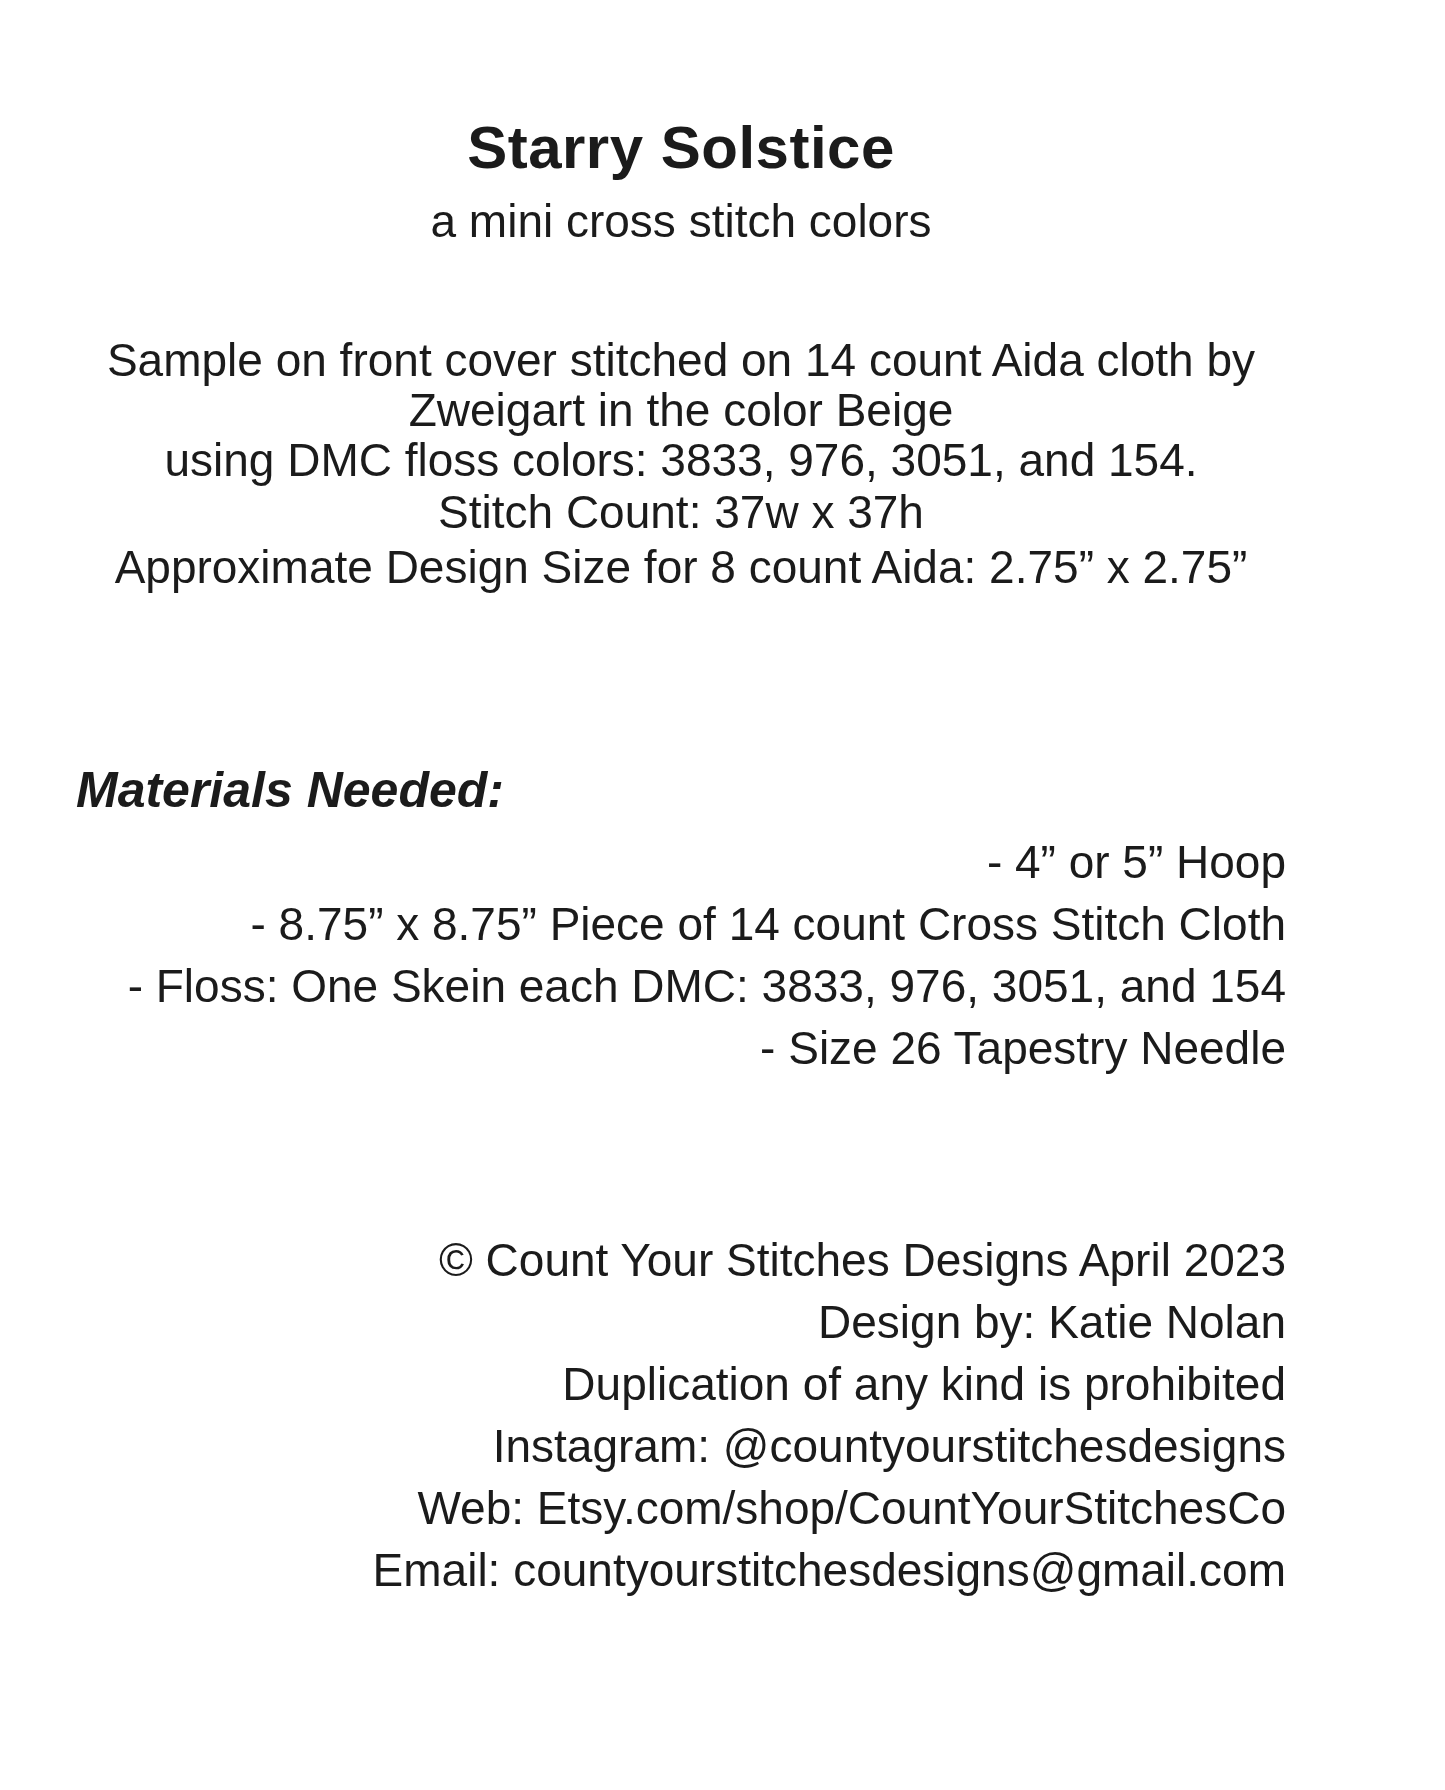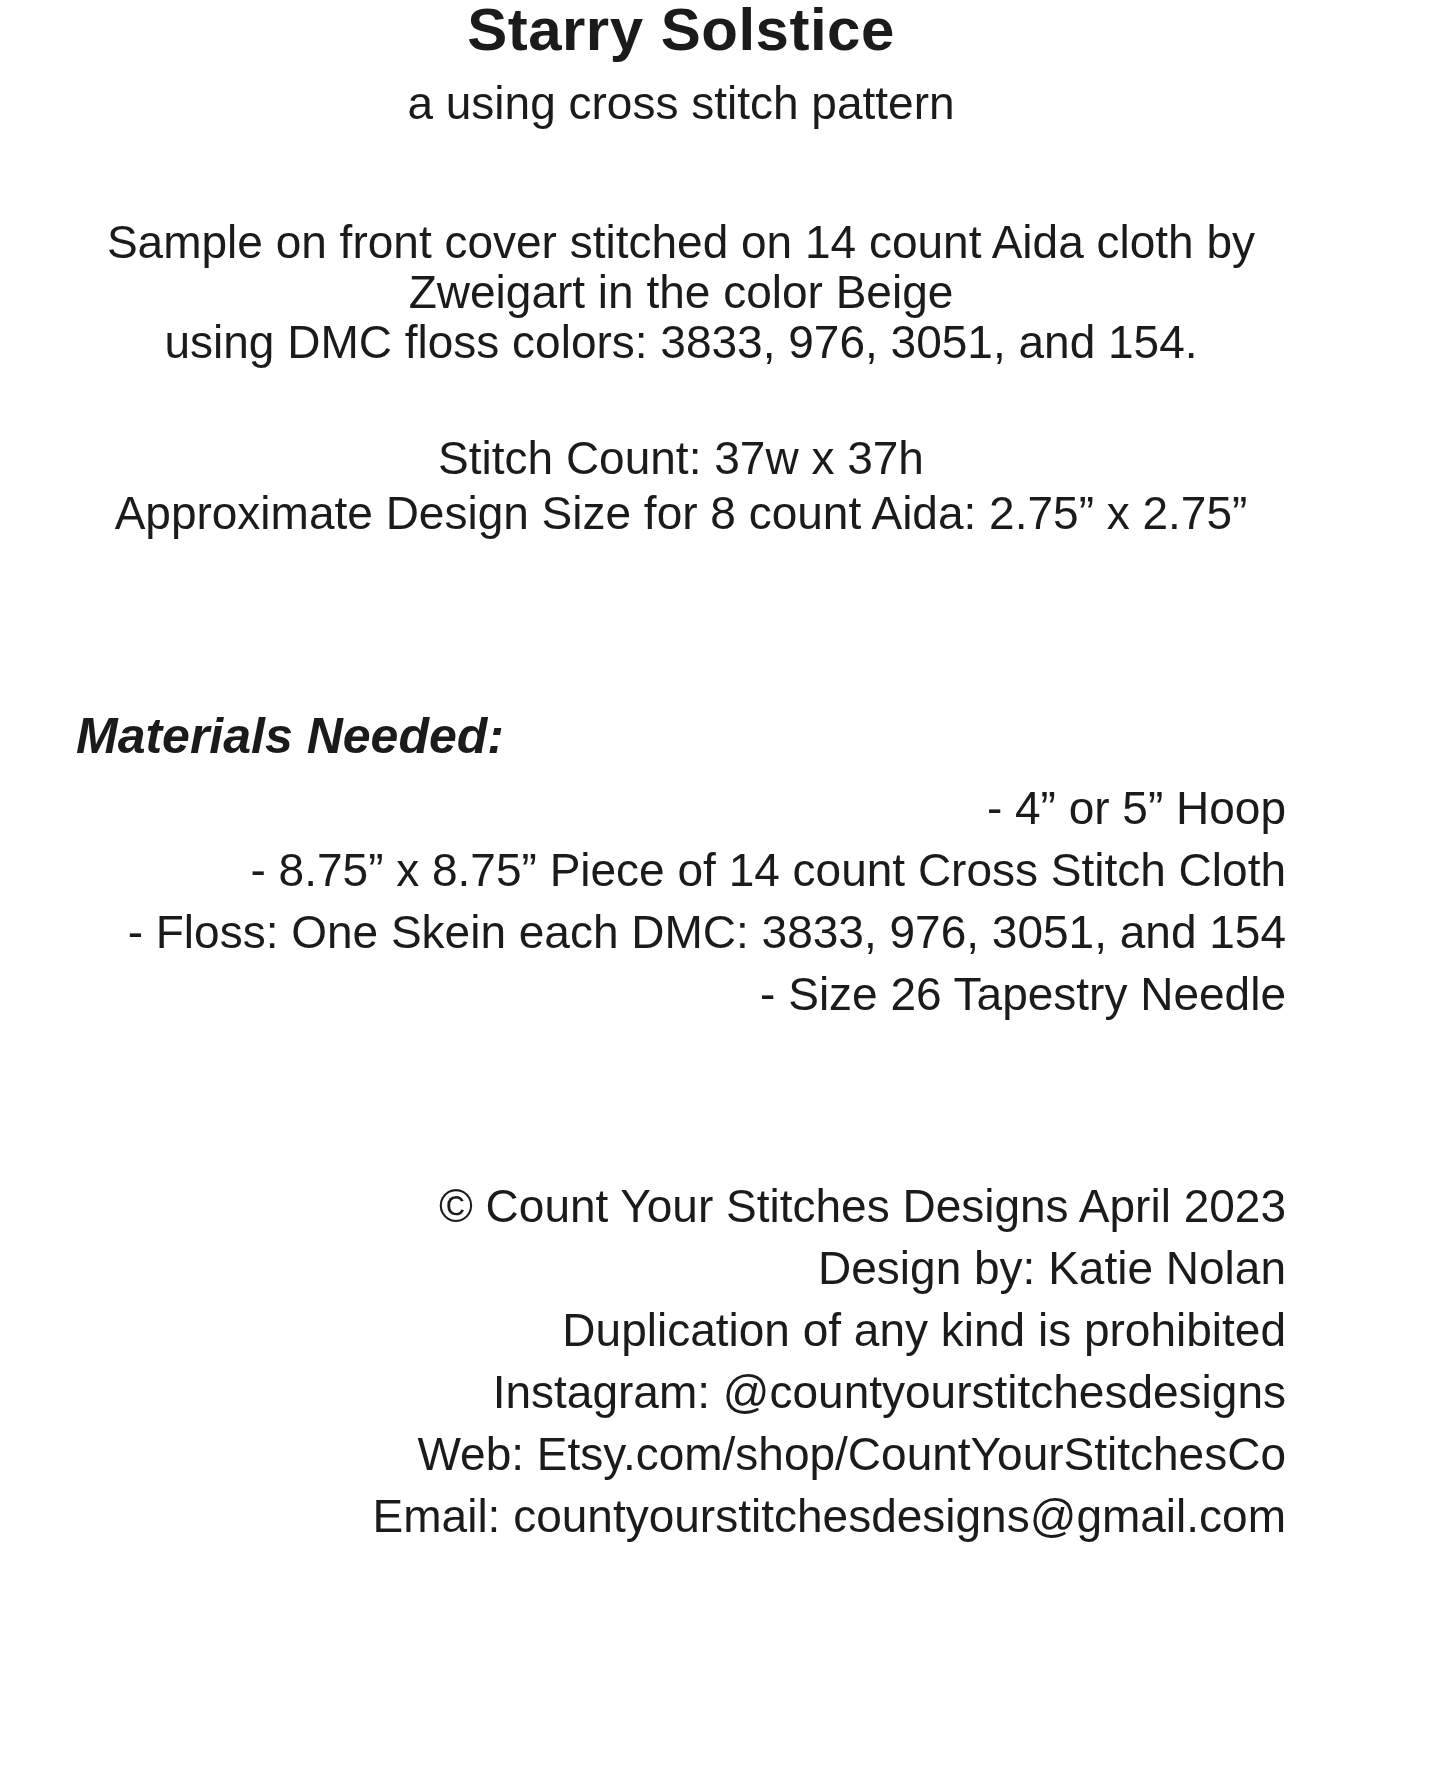--- a/index.html
+++ b/index.html
@@ -17,38 +17,38 @@
     overflow: hidden;
   }
   .content {
     margin-left: 76px;
     width: 1210px;
   }
   .centered { text-align: center; }
 
   .title {
     margin: 0;
+    padding-top: 118px;
     font-size: 60px;
     font-weight: bold;
     line-height: 1.0;
     letter-spacing: 0.5px;
   }
   .subtitle {
     margin-top: 18px;
     font-size: 46px;
     line-height: 1.1;
     font-weight: normal;
   }
   .sample {
     margin-top: 88px;
     font-size: 46px;
     line-height: 50px;
   }
   .sizing {
-    margin-top: 64px;
     font-size: 46px;
     line-height: 55px;
   }
   .materials-heading {
     margin: 0;
     margin-top: 170px;
     font-size: 50px;
     font-weight: bold;
     line-height: 1.0;
     text-align: left;
@@ -68,21 +68,21 @@
   }
 </style>
 </head>
 <body>
 
 <div class="page">
   <div class="content">
 
     <header>
       <h1 class="title centered">Starry Solstice</h1>
-      <div class="subtitle centered">a using cross stitch pattern</div>
+      <div class="subtitle centered">a mini cross stitch colors</div>
     </header>
 
     <section class="sample centered">
       <div>Sample on front cover stitched on 14 count Aida cloth by</div>
       <div>Zweigart in the color Beige</div>
       <div>using DMC floss colors: 3833, 976, 3051, and 154.</div>
     </section>
 
     <section class="sizing centered">
       <div>Stitch Count: 37w x 37h</div>

